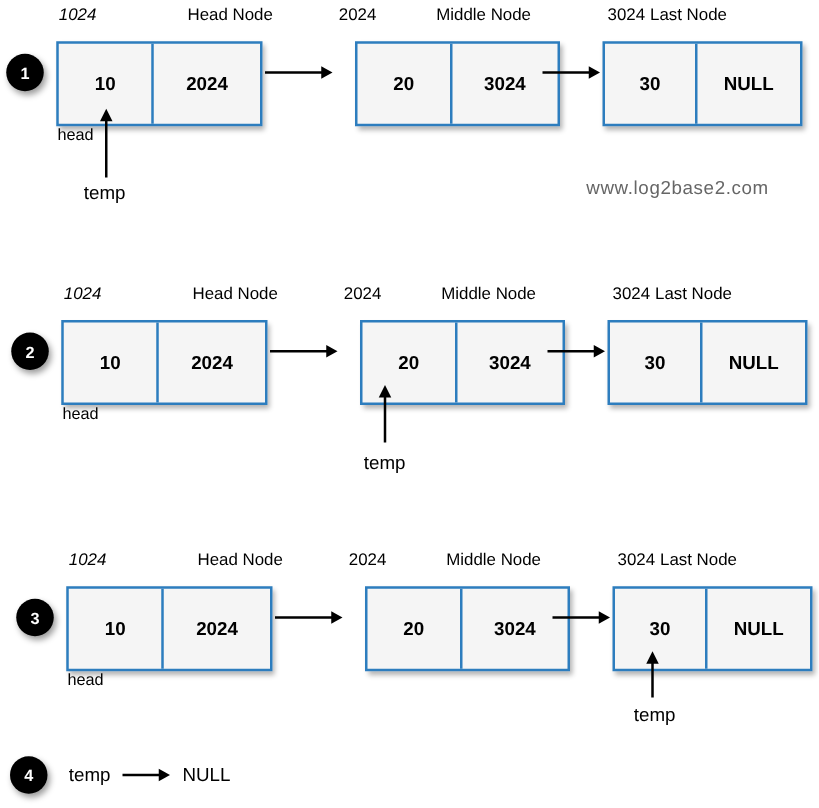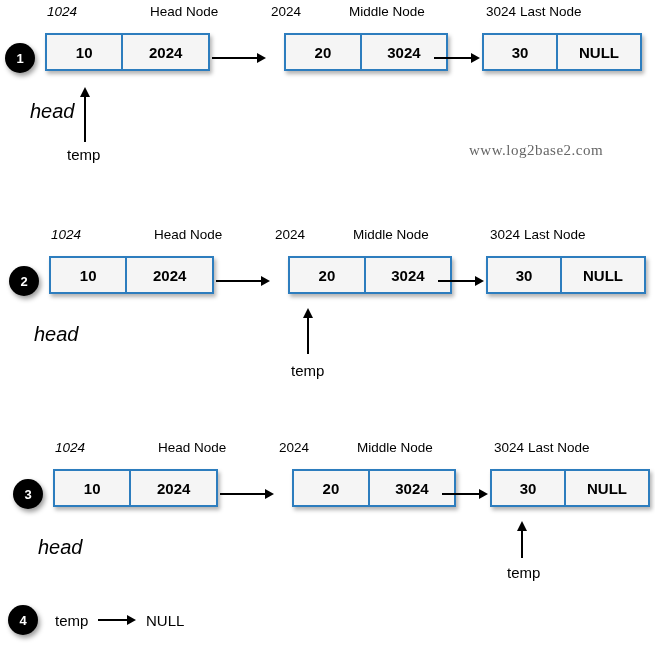--- a/index.html
+++ b/index.html
@@ -15,55 +15,55 @@
     position:absolute;left:5px;top:43px;width:30px;height:30px;border-radius:50%;
     background:#000;color:#fff;font-weight:bold;font-size:13px;
     display:flex;align-items:center;justify-content:center;
     box-shadow:2px 3px 5px rgba(0,0,0,.4);
   }
   .addr,.title{position:absolute;top:4px;font-size:13.5px;white-space:nowrap;}
   .a1{left:47px;font-style:italic;}.t1{left:110px;margin-left:40px;}
   .a2{left:271px;}.t2{left:349px;}
   .a3{left:486px;}.t3{left:520px;}
   .node{
-    position:absolute;top:33px;height:38px;box-sizing:border-box;
+    position:absolute;top:33px;height:68px;box-sizing:border-box;
     background:#f5f5f5;border:2px solid #2d7dbe;display:flex;
     box-shadow:2px 3px 4px rgba(0,0,0,.3);
   }
   .n1{left:45px;width:165px;}
   .n2{left:284px;width:164px;}
   .n3{left:482px;width:160px;text-align:center;}
   .cell{
     flex:1;display:flex;align-items:center;justify-content:center;
     font-weight:bold;font-size:15px;
   }
   .cell.next{border-left:2px solid #2d7dbe;flex:1.14;}
   .harrow{position:absolute;height:2px;background:#000;}
   .harrow::after{
     content:"";position:absolute;right:-8px;top:-4px;
     border-left:9px solid #000;border-top:5px solid transparent;border-bottom:5px solid transparent;
   }
   .h1{left:212px;top:57px;width:46px;}
   .h2{left:434px;top:57px;width:38px;}
-  .head-label{position:absolute;left:30px;top:100px;font-size:20px;font-style:italic;}
+  .head-label{position:absolute;left:46px;top:100px;font-size:13px;}
   .varrow{position:absolute;width:2px;background:#000;}
   .varrow::before{
     content:"";position:absolute;top:-9px;left:-4px;
     border-bottom:10px solid #000;border-left:5px solid transparent;border-right:5px solid transparent;
   }
   .temp-label{position:absolute;font-size:15px;}
   .r1 .varrow{left:84px;top:96px;height:46px;}
   .r1 .temp-label{left:67px;top:146px;}
   .r2 .varrow{left:303px;top:94px;height:37px;}
   .r2 .temp-label{left:287px;top:139px;}
   .r3 .varrow{left:513px;top:94px;height:28px;}
   .r3 .temp-label{left:499px;top:128px;}
   .watermark{
     position:absolute;left:469px;top:142px;
-    font-family:Liberation Serif, serif;font-size:15px;letter-spacing:.5px;color:#666;
+    font-family:Liberation Sans, sans-serif;font-size:15px;letter-spacing:.5px;color:#666;
   }
   .final-row{position:absolute;top:604px;left:0;width:655px;height:42px;}
   .final-row .badge{left:8px;top:1px;}
   .temp-word{position:absolute;left:55px;top:8px;font-size:15px;}
   .h4{left:98px;top:15px;width:30px;}
   .null-word{position:absolute;left:146px;top:8px;font-size:15px;}
 </style>
 </head>
 <body>
 

